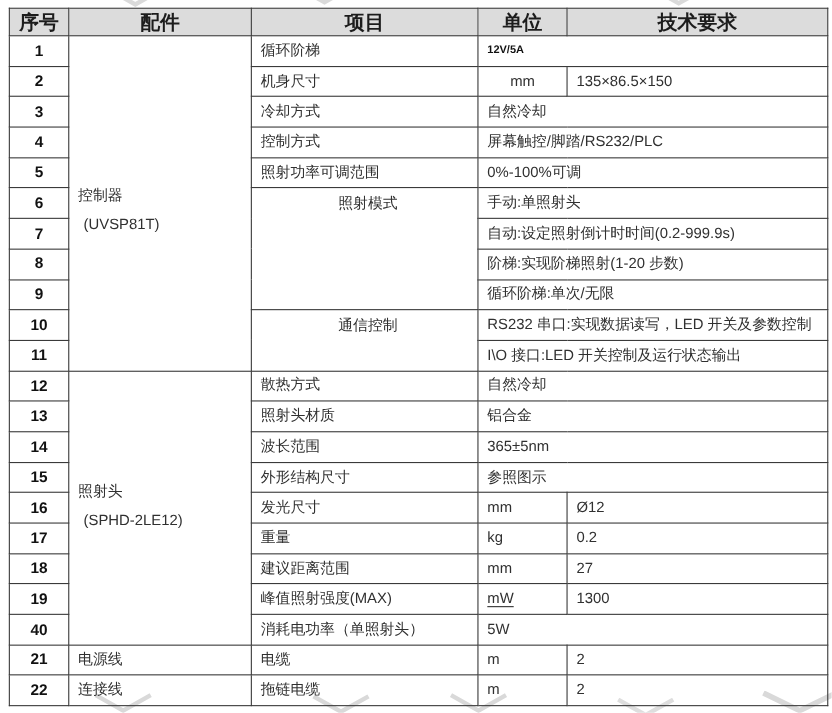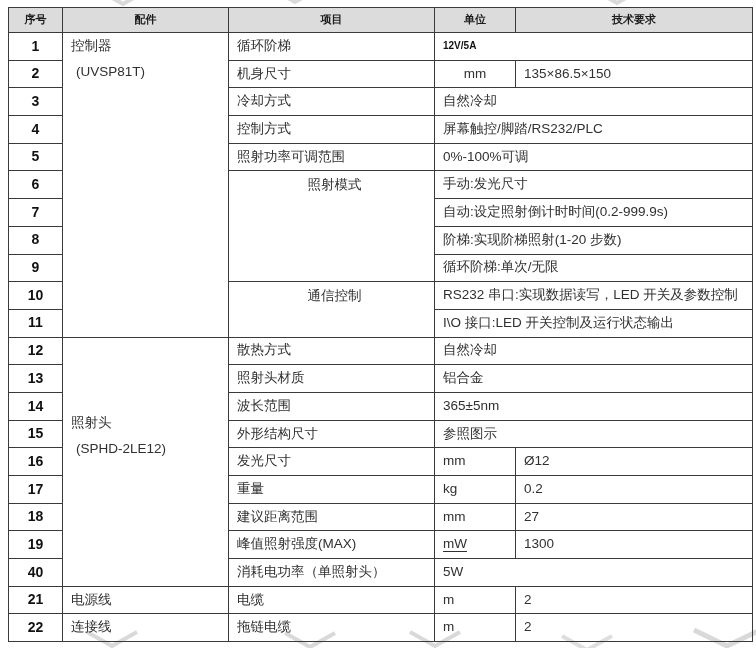--- a/index.html
+++ b/index.html
@@ -30,38 +30,38 @@
     white-space: nowrap;
     padding: 0 2px 0 8px;
     vertical-align: middle;
     line-height: 1.25;
   }
   thead th {
     background: #dcdcdc;
     height: 25px;
     text-align: center;
     font-weight: bold;
-    font-size: 11px;
+    font-size: 18px;
     color: #1c1c1c;
     padding: 0;
   }
   tbody tr { height: 27.7px; }
   td.no {
     text-align: center;
     padding: 0;
     font-weight: bold;
     color: #111;
     font-size: 14px;
   }
   td.part { vertical-align: middle; }
   td.part.vtop { vertical-align: top; }
   td.part .part-line { line-height: 26px; }
   td.part .model { padding-left: 5px; }
-  td.part.controller { }
-  td.part.head { padding-top: 72px; }
+  td.part.controller { padding-top: 132px; }
+  td.part.head { padding-top: 96px; }
   td.item-top { vertical-align: top; padding-top: 6px; text-align: center; }
   td.val.b { font-weight: bold; color: #111; font-size: 10px; }
   td.unit-c { text-align: center; padding: 0; }
   td.unit-l { text-align: left; }
   span.sp {
     text-decoration-line: underline;
     text-decoration-style: wavy;
     text-decoration-color: #c43c36;
     text-decoration-thickness: 1px;
     text-underline-offset: 3px;
@@ -165,21 +165,21 @@
 
       <tr>
         <td class="no">5</td>
         <td class="item">照射功率可调范围</td>
         <td class="val" colspan="2">0%-100%可调</td>
       </tr>
 
       <tr>
         <td class="no">6</td>
         <td class="item item-top" rowspan="4">照射模式</td>
-        <td class="val" colspan="2">手动:发光尺寸</td>
+        <td class="val" colspan="2">手动:单照射头</td>
       </tr>
 
       <tr>
         <td class="no">7</td>
         <td class="val" colspan="2">自动:设定照射倒计时时间(0.2-999.9s)</td>
       </tr>
 
       <tr>
         <td class="no">8</td>
         <td class="val" colspan="2">阶梯:实现阶梯照射(1-20 步数)</td>

